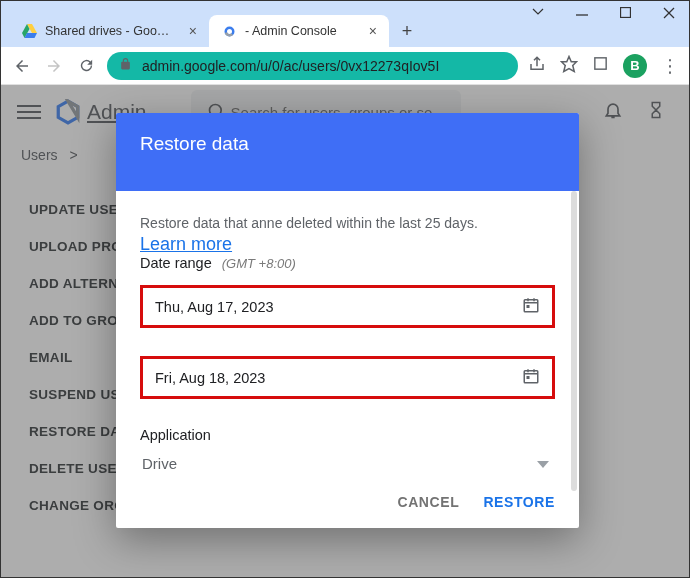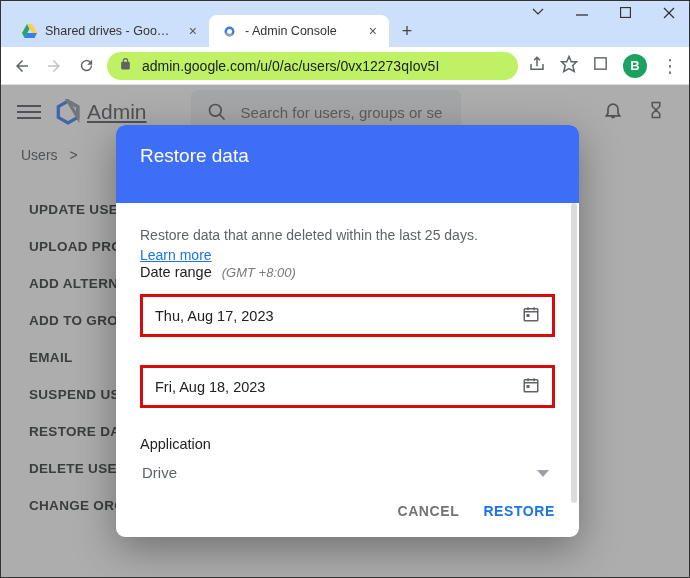--- a/index.html
+++ b/index.html
@@ -16,51 +16,51 @@
     .tab.active { background: #fff; }
     .tab .favicon { width: 16px; height: 16px; display: flex; align-items: center; justify-content: center; }
     .tab-title { white-space: nowrap; overflow: hidden; text-overflow: ellipsis; flex: 1; }
     .tab-close { font-size: 14px; color: #555; margin-left: 6px; }
     .newtab { width: 28px; height: 28px; display: flex; align-items: center; justify-content: center; font-size: 18px; color: #444; margin-left: 4px; margin-bottom: 2px; }
 
     
     .toolbar { height: 38px; background: #fff; display: flex; align-items: center; padding: 0 10px; gap: 10px; border-bottom: 1px solid #e0e0e0; }
     .nav-btn { width: 22px; height: 22px; display: flex; align-items: center; justify-content: center; color: #5f6368; }
     .nav-btn.disabled { color: #bfbfbf; }
-    .addr { flex: 1; height: 28px; background: #bef264; border-radius: 14px; display: flex; align-items: center; padding: 0 12px; gap: 10px; }
+    .addr { flex: 1; height: 28px; background: #14b8a6; border-radius: 14px; display: flex; align-items: center; padding: 0 12px; gap: 10px; }
     .lock { color: #5f6368; }
     .addr-text { font-size: 14px; color: #202124; flex: 1; white-space: nowrap; overflow: hidden; }
     .toolbar-right { display: flex; align-items: center; gap: 14px; }
     .avatar-circle { width: 24px; height: 24px; border-radius: 50%; background: #1ba160; color: #fff; display: flex; align-items: center; justify-content: center; font-size: 13px; font-weight: bold; }
     .kebab { font-size: 18px; color: #5f6368; }
 
     
     .page { position: absolute; top: 84px; left: 0; right: 0; bottom: 0; background: #fff; }
     .page-header { height: 54px; display: flex; align-items: center; padding: 0 16px; gap: 14px; }
     .menu-icon { width: 24px; height: 24px; display: flex; flex-direction: column; justify-content: center; gap: 4px; }
     .menu-icon span { display: block; height: 2px; background: #5f6368; }
     .admin-logo { display: flex; align-items: center; gap: 6px; }
     .admin-text { font-size: 21px; color: #5f6368; text-decoration: underline; }
-    .searchbox { margin-left: 30px; flex: 1; height: 44px; background: #f1f3f4; border-radius: 6px; display: flex; align-items: center; padding: 0 16px; gap: 14px; max-width: 270px; }
+    .searchbox { margin-left: 30px; flex: 1; height: 44px; background: #f1f3f4; border-radius: 6px; display: flex; align-items: center; padding: 0 16px; gap: 4px; max-width: 270px; }
     .searchbox input { border: none; background: transparent; font-size: 15px; color: #5f6368; outline: none; flex: 1; }
     .page-icons { display: flex; align-items: center; gap: 24px; margin-left: auto; padding-right: 8px; color: #5f6368; }
     .breadcrumb { padding: 8px 20px; font-size: 14px; color: #5f6368; display: flex; gap: 12px; }
     .side-actions { position: absolute; left: 0; top: 106px; width: 160px; font-size: 13.5px; font-weight: 600; color: #3c4043; letter-spacing: 0.3px; }
     .side-actions div { padding: 11px 0 11px 28px; white-space: nowrap; overflow: hidden; }
 
     
     .scrim { position: absolute; top: 84px; left: 0; right: 0; bottom: 0; background: rgba(60,60,60,0.42); }
 
     
-    .modal { position: absolute; top: 124px; left: 115px; width: 463px; background: #fff; border-radius: 9px; box-shadow: 0 12px 40px rgba(0,0,0,0.35); overflow: hidden; }
+    .modal { position: absolute; top: 112px; left: 115px; width: 463px; background: #fff; border-radius: 2px; box-shadow: 0 12px 40px rgba(0,0,0,0.35); overflow: hidden; }
     .modal-header { background: #3f6ef6; color: #fff; padding: 20px 24px 36px; font-size: 19px; }
     .modal-body { padding: 22px 24px 0 24px; position: relative; }
     .modal-scroll-thumb { position: absolute; right: 2px; top: 0; width: 6px; height: 300px; background: #dcdcdc; border-radius: 3px; }
     .desc { font-size: 14px; color: #5f6368; line-height: 1.5; }
-    .learn-link { color: #1a73e8; font-size: 14px; display: inline-block; }
+    .learn-link { color: #1a73e8; font-size: 18px; display: inline-block; }
     .field-label { font-size: 14.5px; color: #202124; display: flex; align-items: baseline; gap: 10px; }
     .gmt { font-style: italic; color: #7a7a7a; font-size: 13px; }
     .date-input { margin-top: 14px; border: 3px solid #d60c0c; height: 43px; display: flex; align-items: center; padding: 0 12px; justify-content: space-between; font-size: 14.5px; color: #202124; }
     .date-input + .date-input { margin-top: 28px; }
     .app-label { font-size: 14.5px; color: #202124; margin-top: 28px; }
     .select-row { margin-top: 12px; display: flex; align-items: center; justify-content: space-between; padding: 0 6px 6px 2px; font-size: 15px; color: #5f6368; }
     .modal-footer { display: flex; justify-content: flex-end; align-items: center; gap: 24px; padding: 16px 24px 18px; }
     .btn-flat { background: none; border: none; font-size: 14px; font-weight: 600; letter-spacing: 0.6px; cursor: pointer; }
     .btn-cancel { color: #737373; }
     .btn-restore { color: #1a73e8; }

